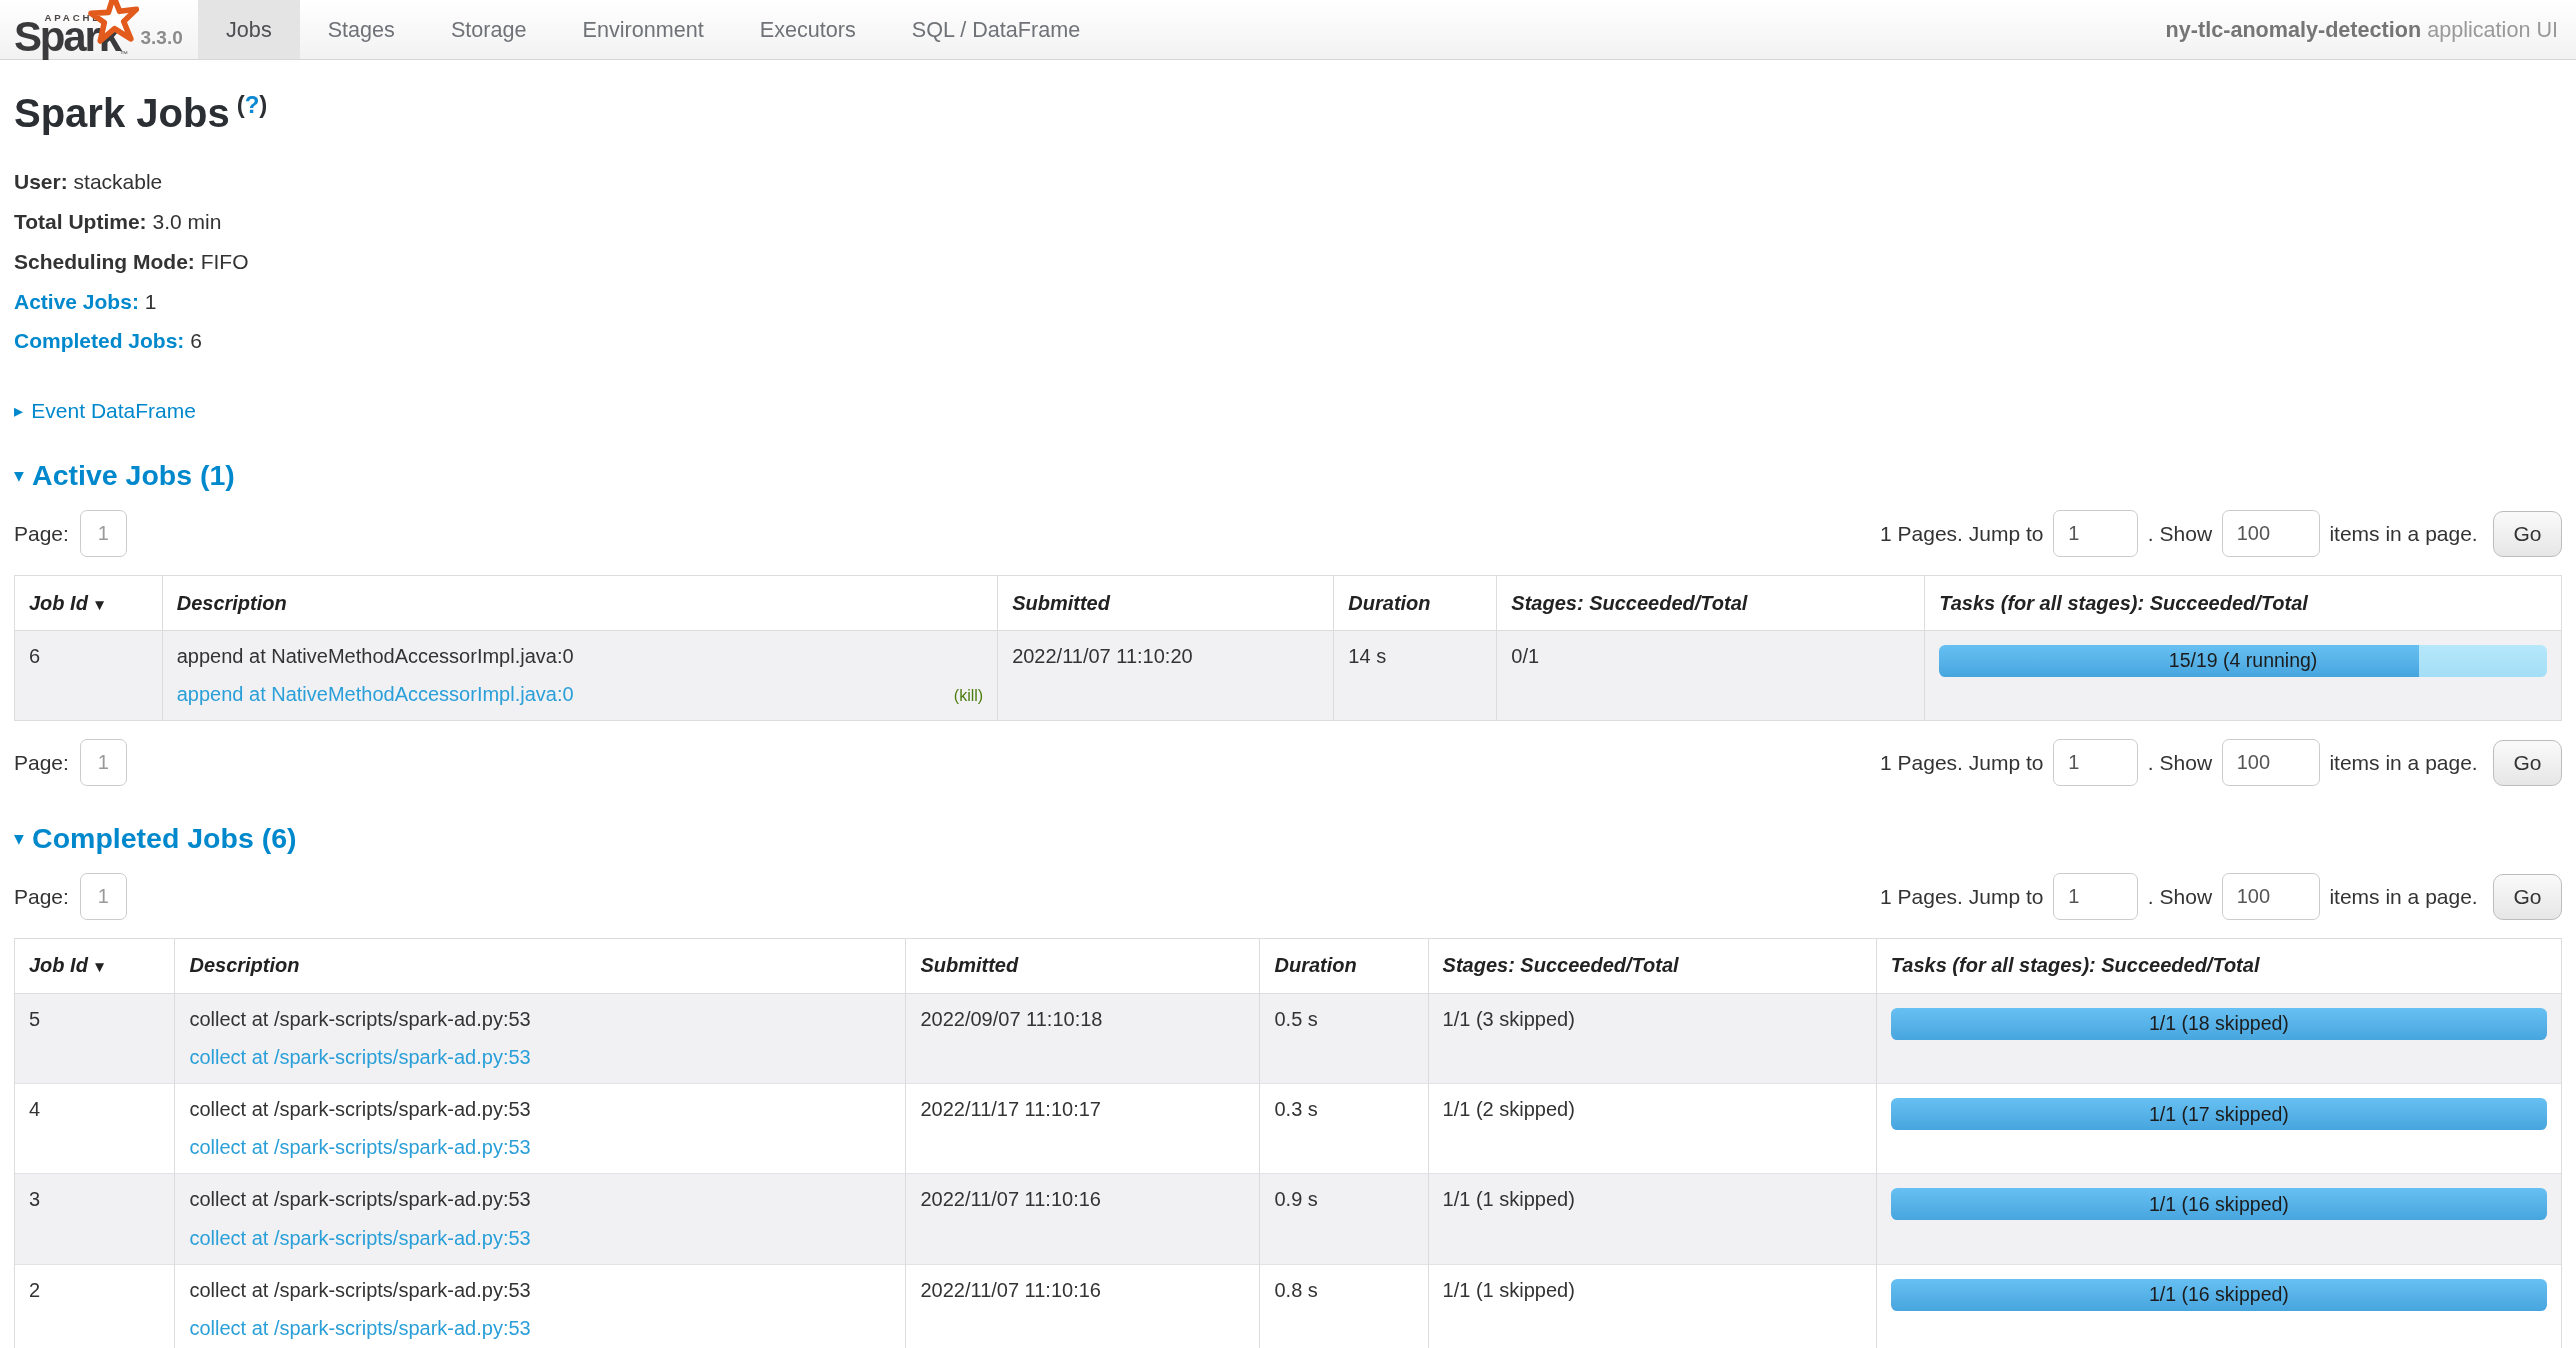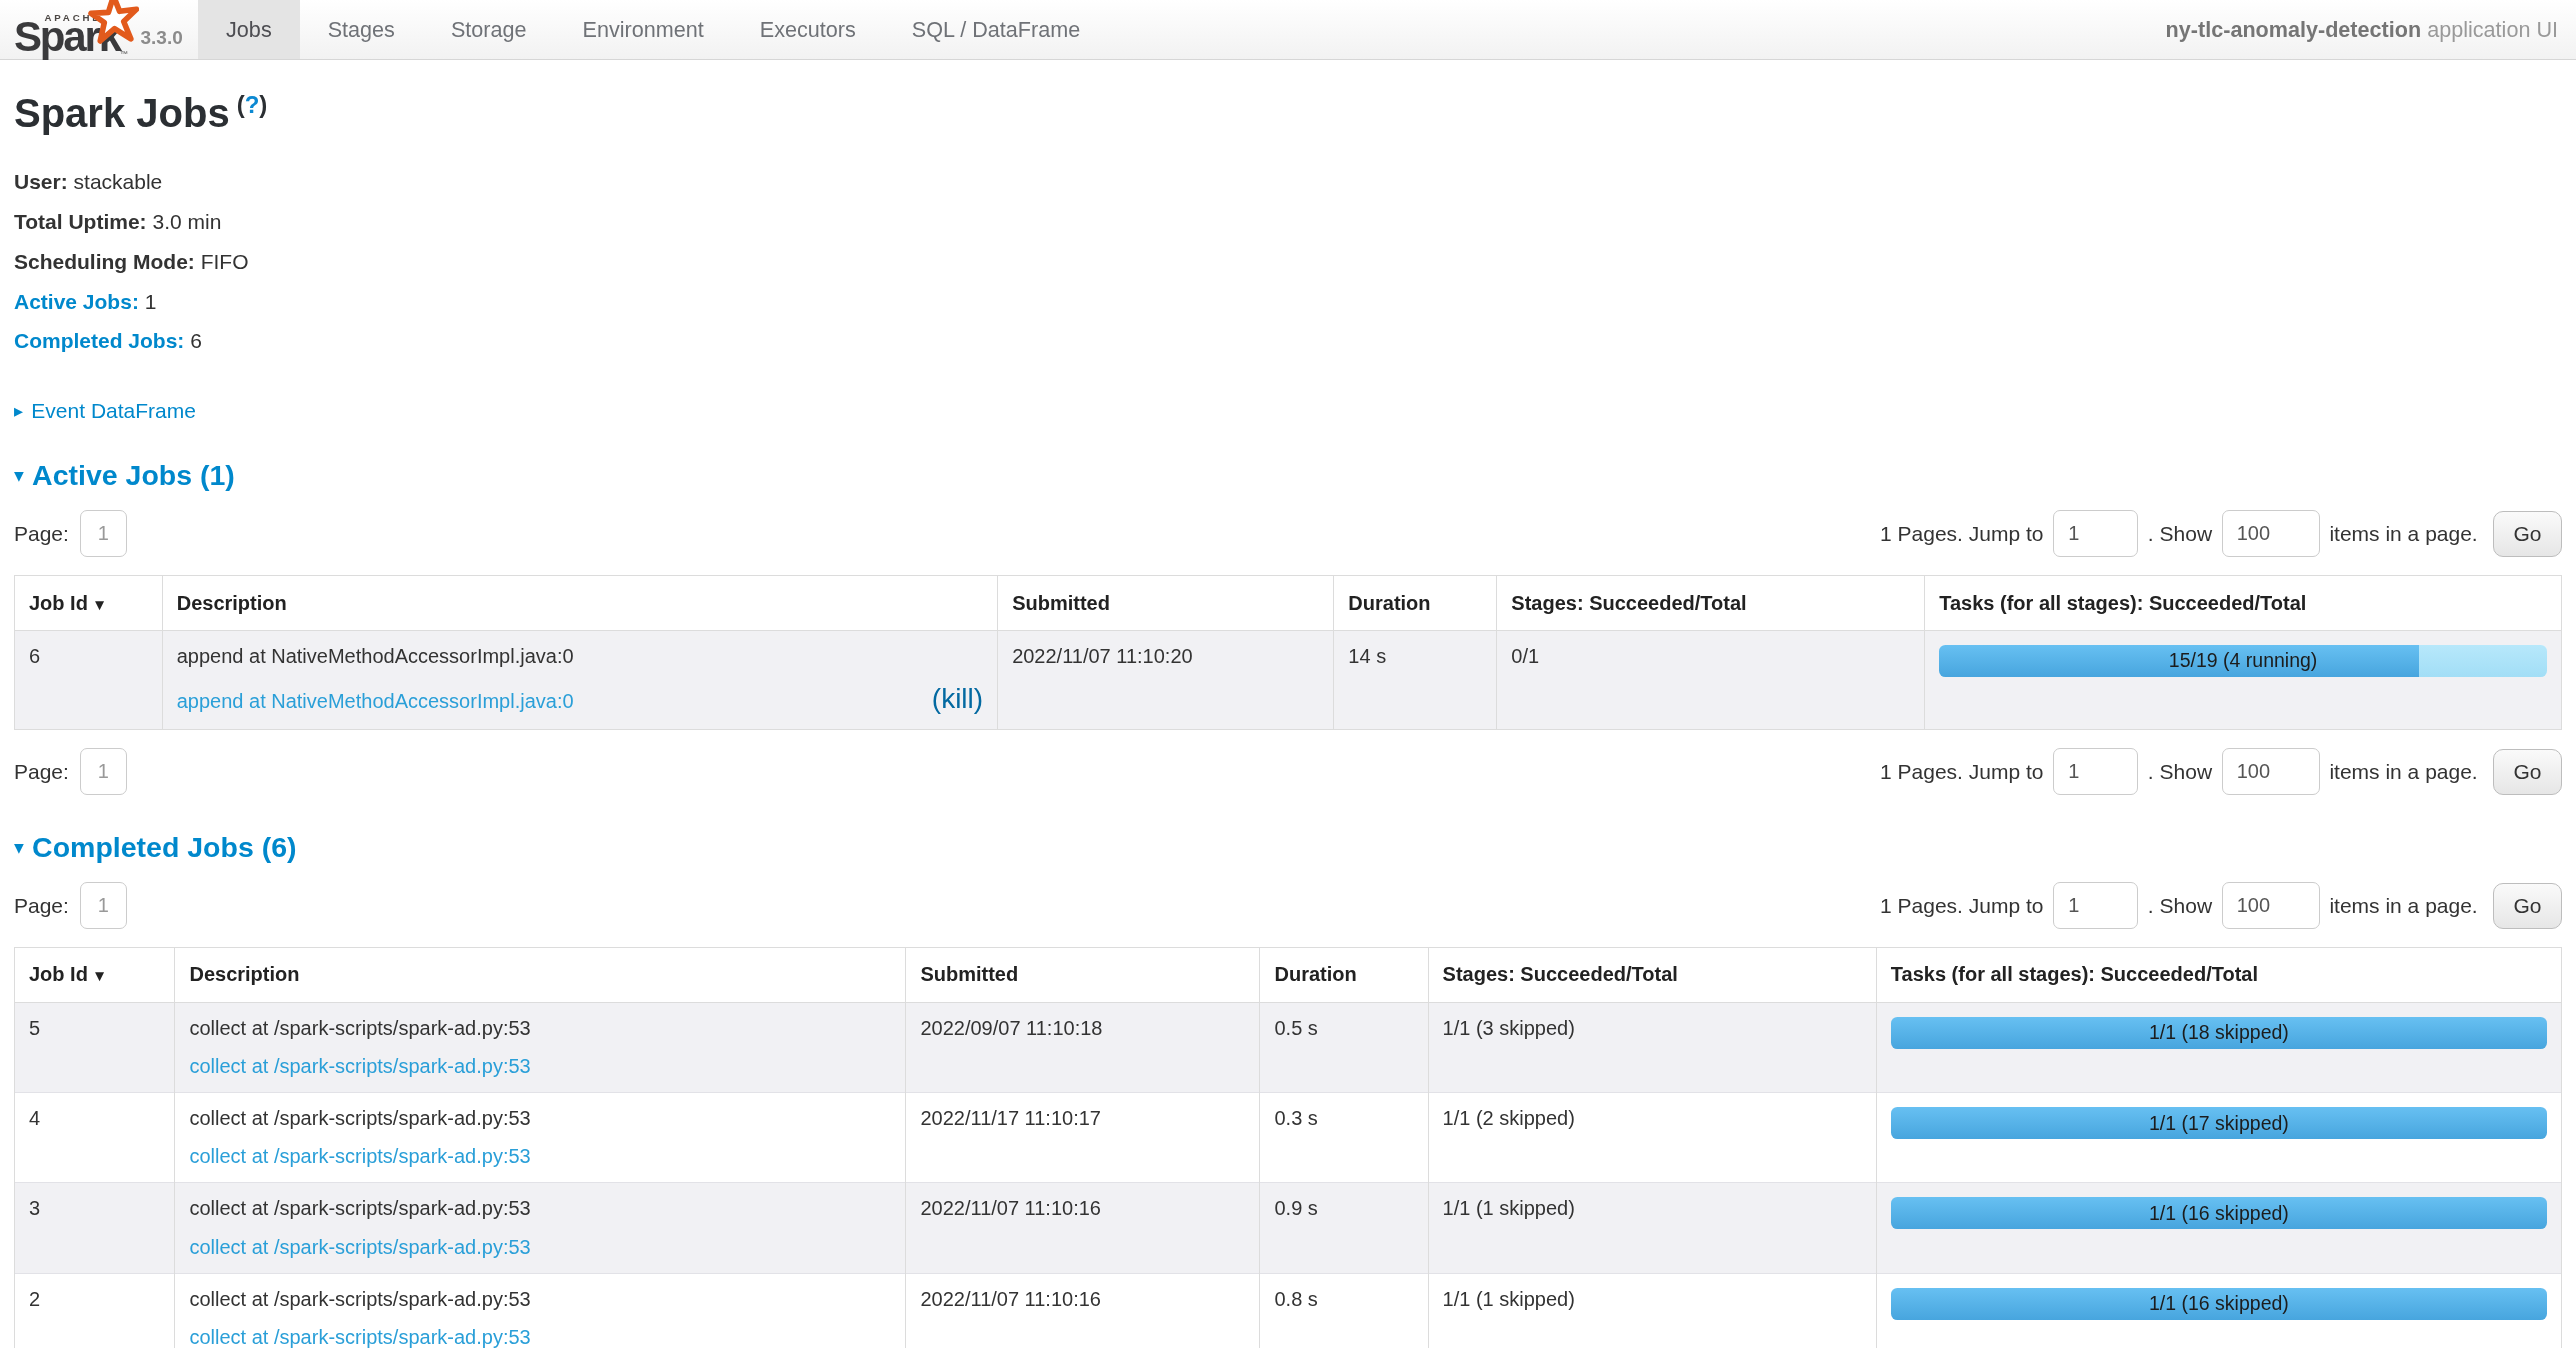--- a/index.html
+++ b/index.html
@@ -179,40 +179,41 @@
     border: 1.4px solid #dcdcdc;
   }
   table.jobs-table th {
     text-align: left;
     font-weight: bold;
     color: #222;
     padding: 15.3px 14px;
     border: 1.4px solid #dcdcdc;
     background: #ffffff;
     white-space: nowrap;
+    font-style: italic;
   }
   table.jobs-table td {
     vertical-align: top;
     padding: 14px 14px;
     border-left: 1.4px solid #dcdcdc;
     border-right: 1.4px solid #dcdcdc;
     border-top: 1.4px solid #e2e2e7;
   }
   table.jobs-table tbody tr:nth-child(odd) { background: #f1f1f4; }
   .sort-arrow { font-size: 15.3px; margin-left: 4.2px; }
   .desc-main { color: #333; display: block; }
   .desc-line2 {
     margin-top: 15.3px;
     display: flex;
     justify-content: space-between;
     align-items: baseline;
     gap: 14px;
   }
   a.job-link { color: #2a9fd8; text-decoration: none; cursor: pointer; }
-  a.kill-link { color: #0369a1; text-decoration: none; cursor: pointer; font-size: 28px; }
+  a.kill-link { color: #4d7c0f; text-decoration: none; cursor: pointer; font-size: 16px; }
 
   td.tasks-cell { padding: 11px 9.7px; text-align: center; }
   .progress {
     height: 32px;
     border-radius: 6.3px;
     background: #e9f6fd;
     position: relative;
     overflow: hidden;
     display: flex;
   }

